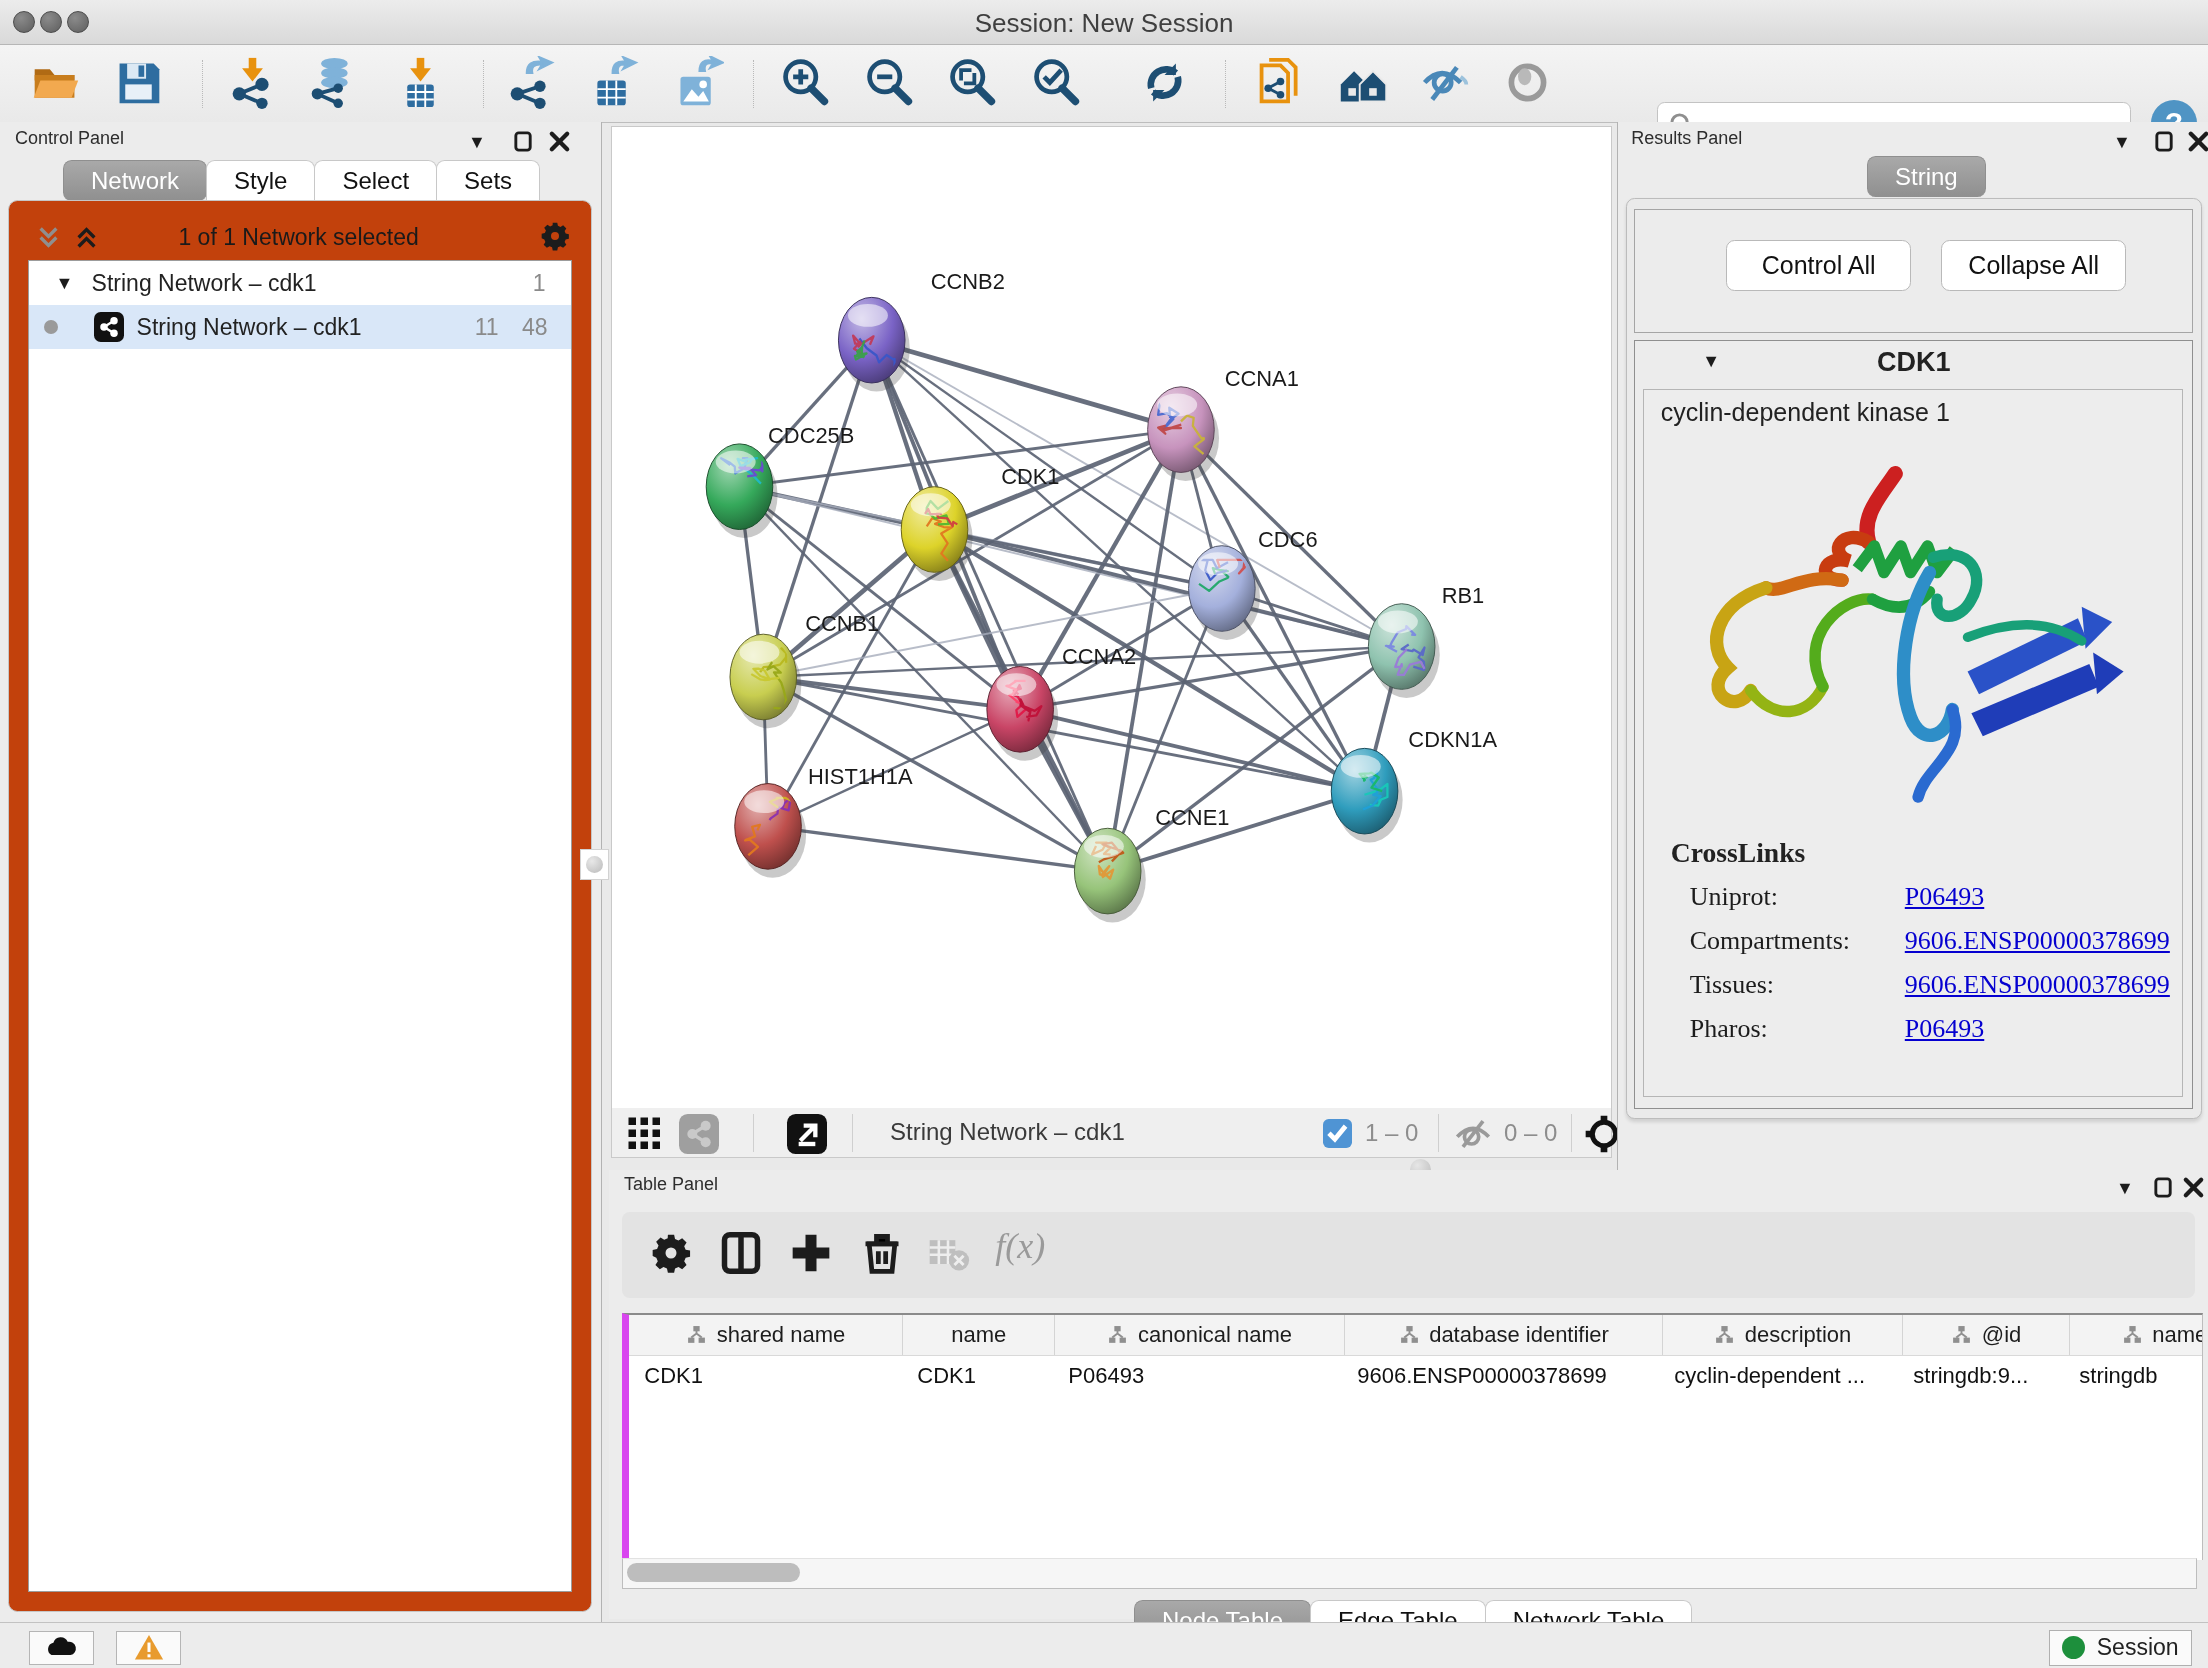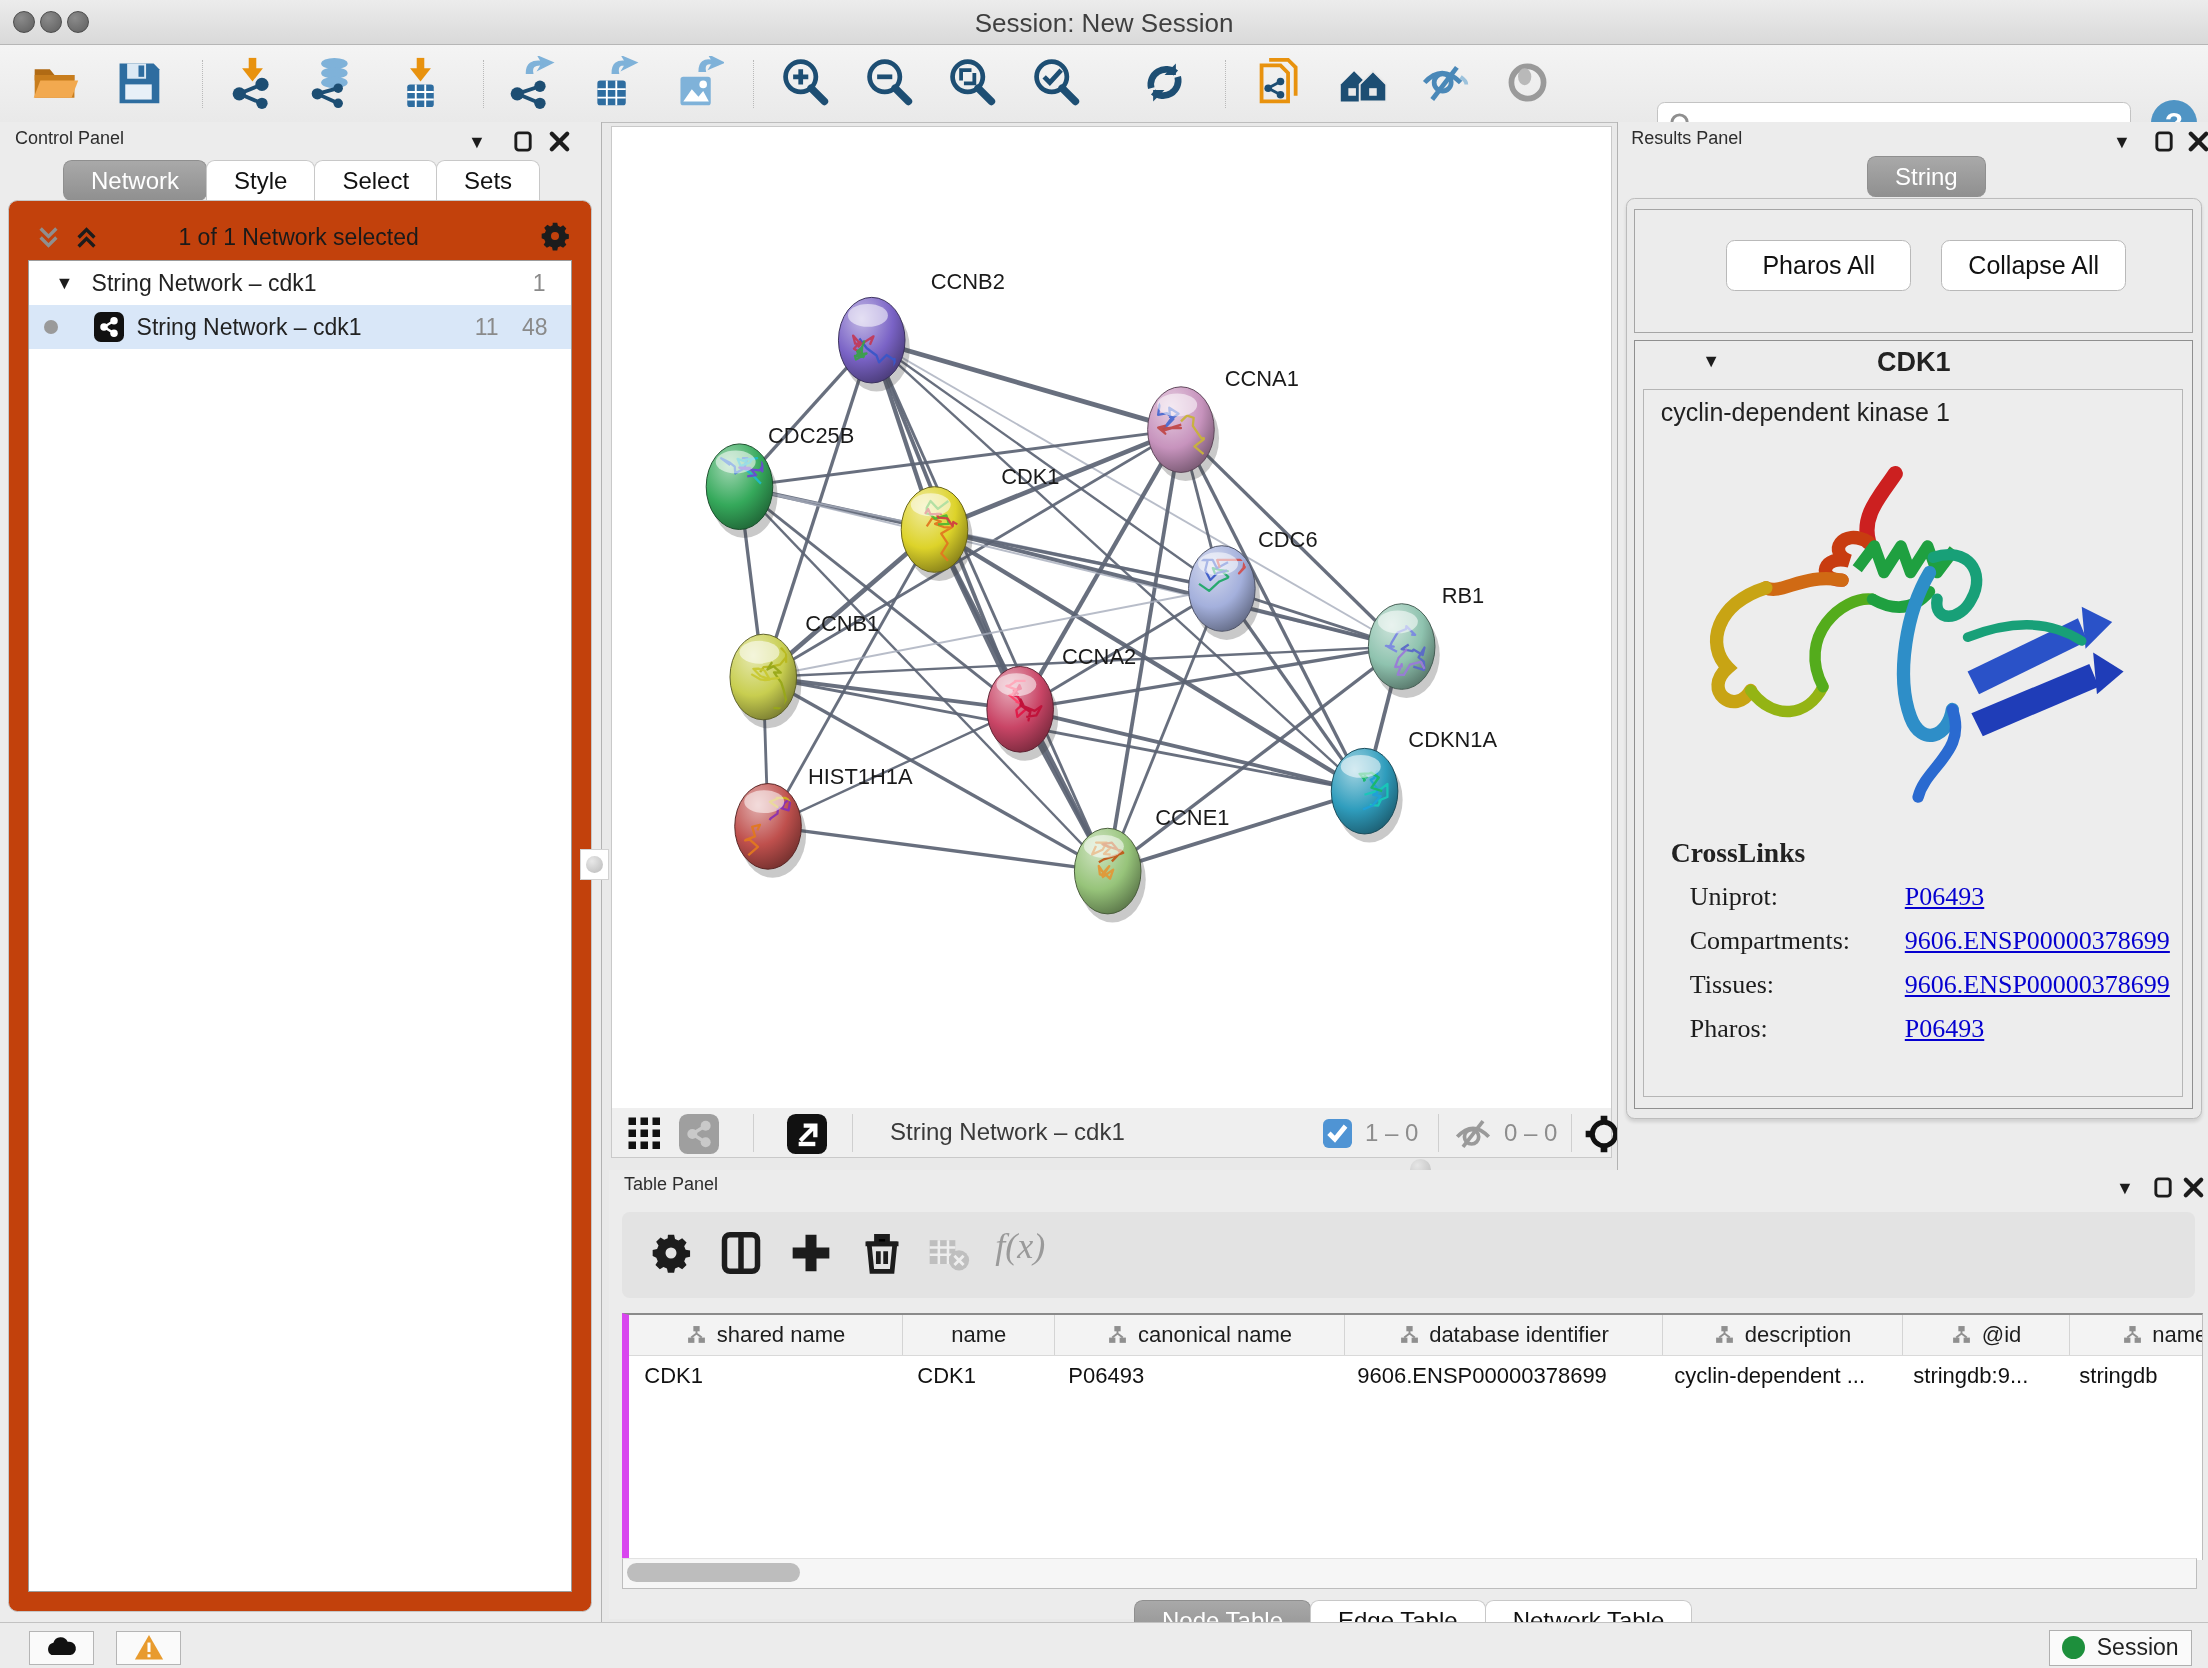--- a/index.html
+++ b/index.html
@@ -624,21 +624,21 @@
       <rect x="4" y="3" width="15" height="18" rx="3" fill="none" stroke="#1c1c1c" stroke-width="3"></rect>
       </svg>
     <svg class="abs" style="left:569px;top:7.6px" width="23" height="23" viewBox="0 0 24 24">
       <path d="M4 4l16 16M20 4L4 20" stroke="#1c1c1c" stroke-width="4.5" stroke-linecap="round"></path>
       </svg>
 
     <span id="res-tab" class="tab sel">String</span>
 
     <div id="res-box">
       <div id="res-btnbox">
-        <span class="resbtn" style="left:91px">Pharos All</span>
+        <span class="resbtn" style="left:91px">Control All</span>
         <span class="resbtn" style="left:306px">Collapse All</span>
       </div>
       <div id="cdk1-box">
         <div id="cdk1-head">
           <span class="abs tri" style="left:67px;top:9.5px">▼</span>
           <span class="abs" style="left:0;width:100%;text-align:center;top:5.7px;font-size:27px;font-weight:bold">CDK1</span>
         </div>
         <div id="cdk1-inner">
           <div class="abs" style="left:17px;top:7.6px;font-size:25px">cyclin-dependent kinase 1</div>
           <svg id="protein-img" width="457" height="390" viewBox="0 0 240 205">

